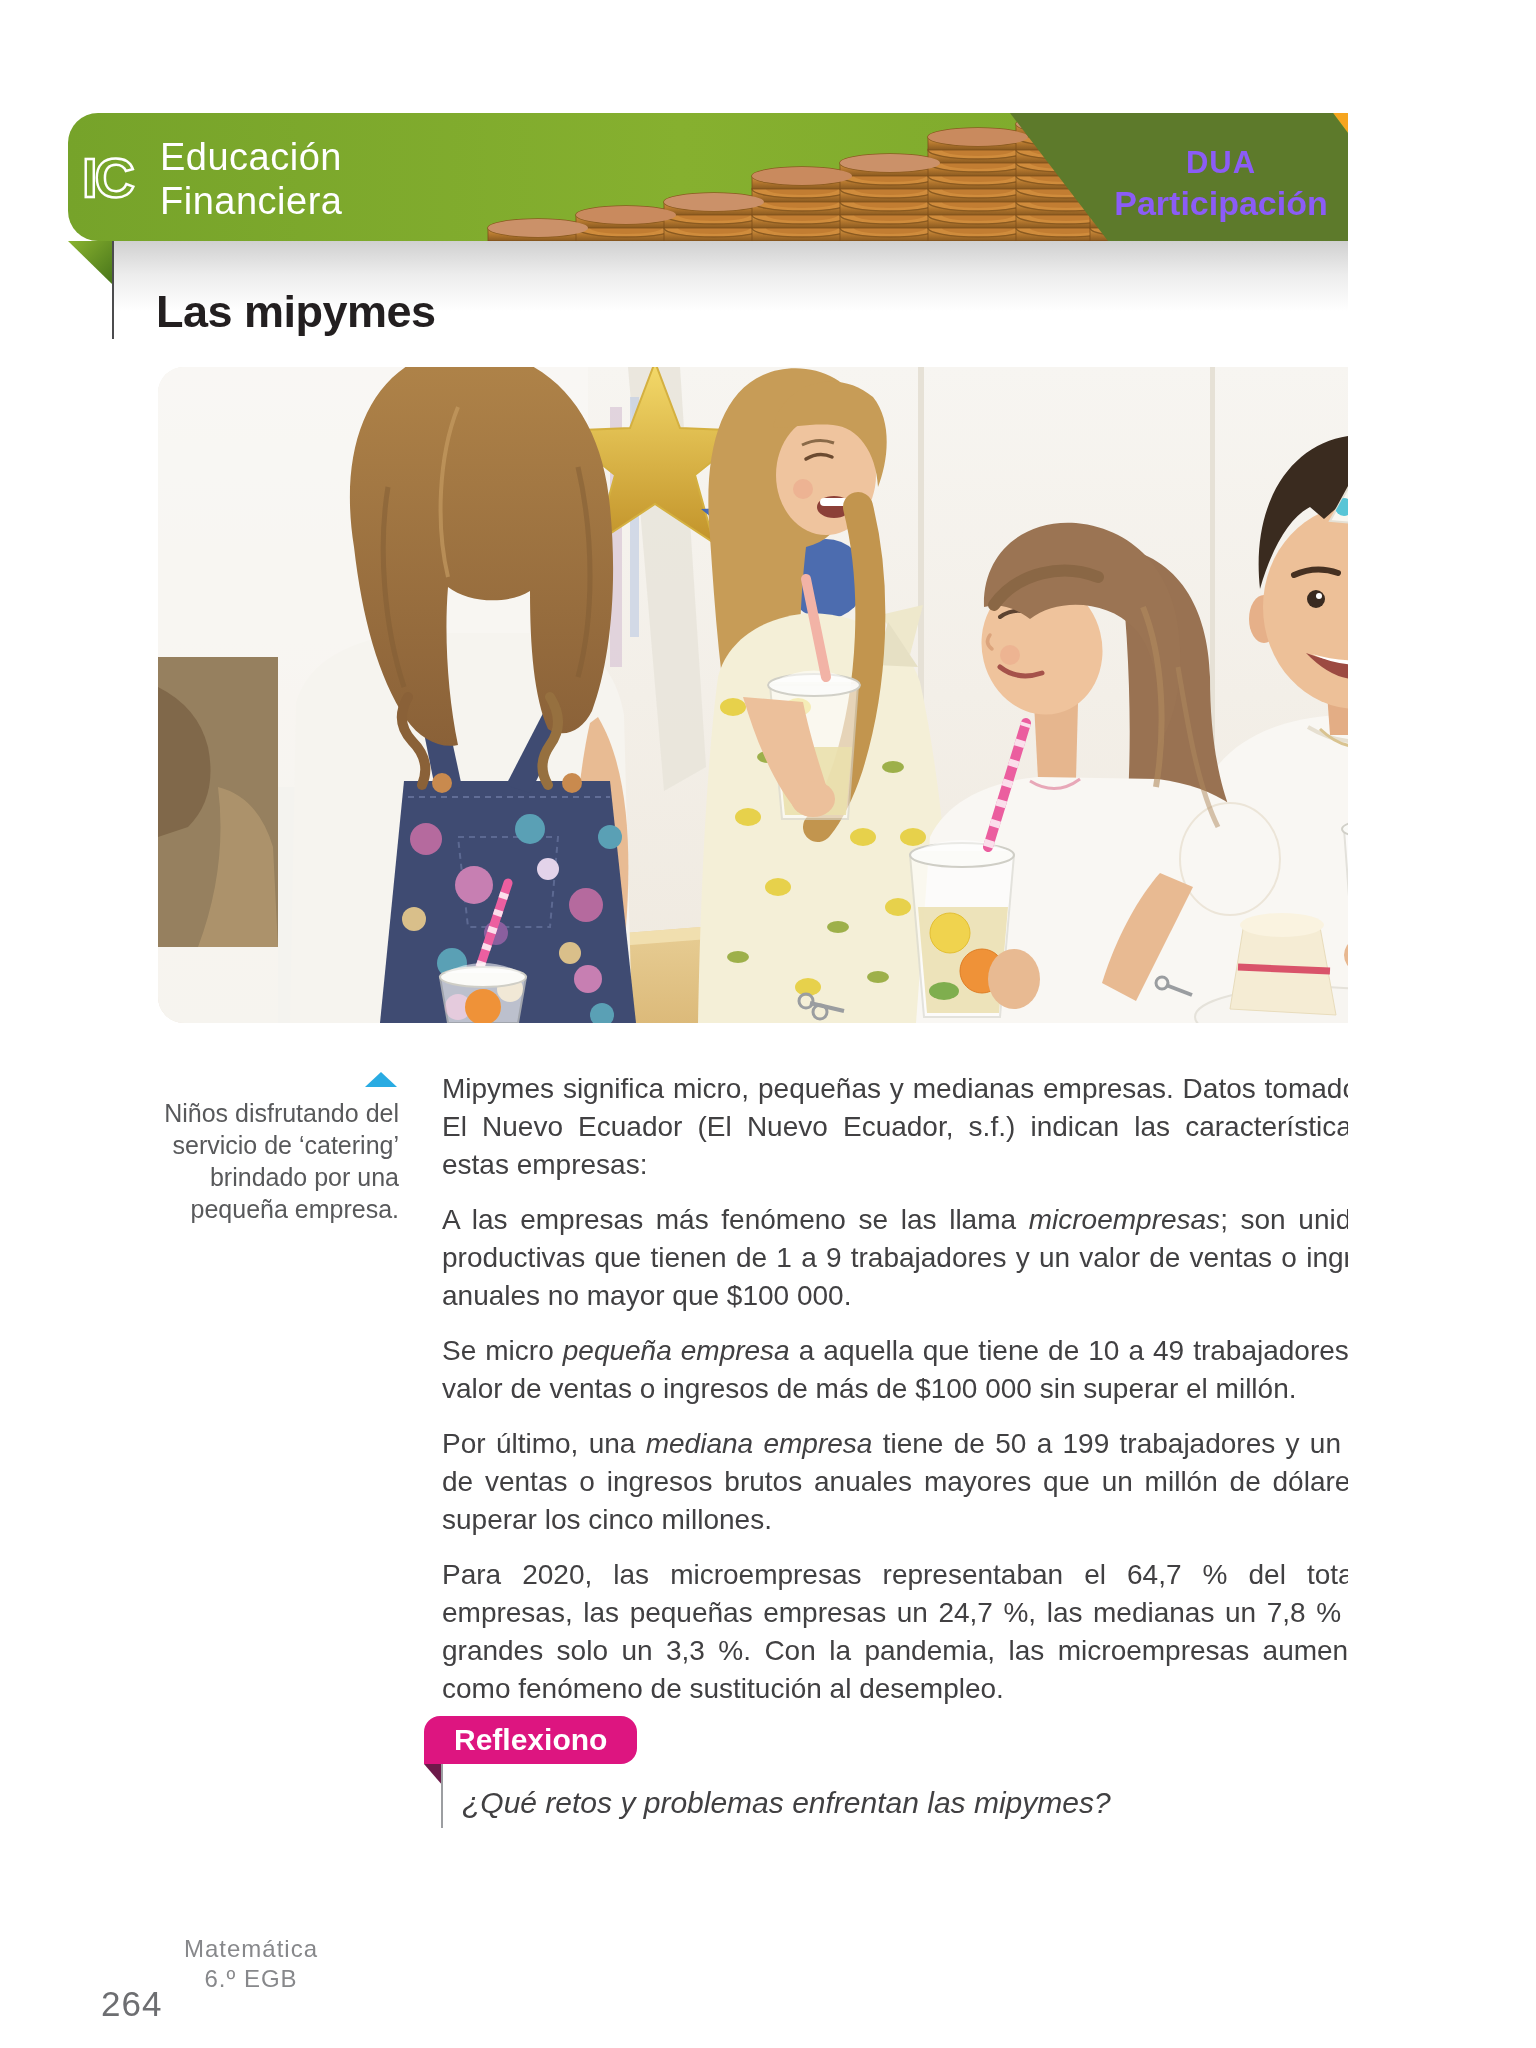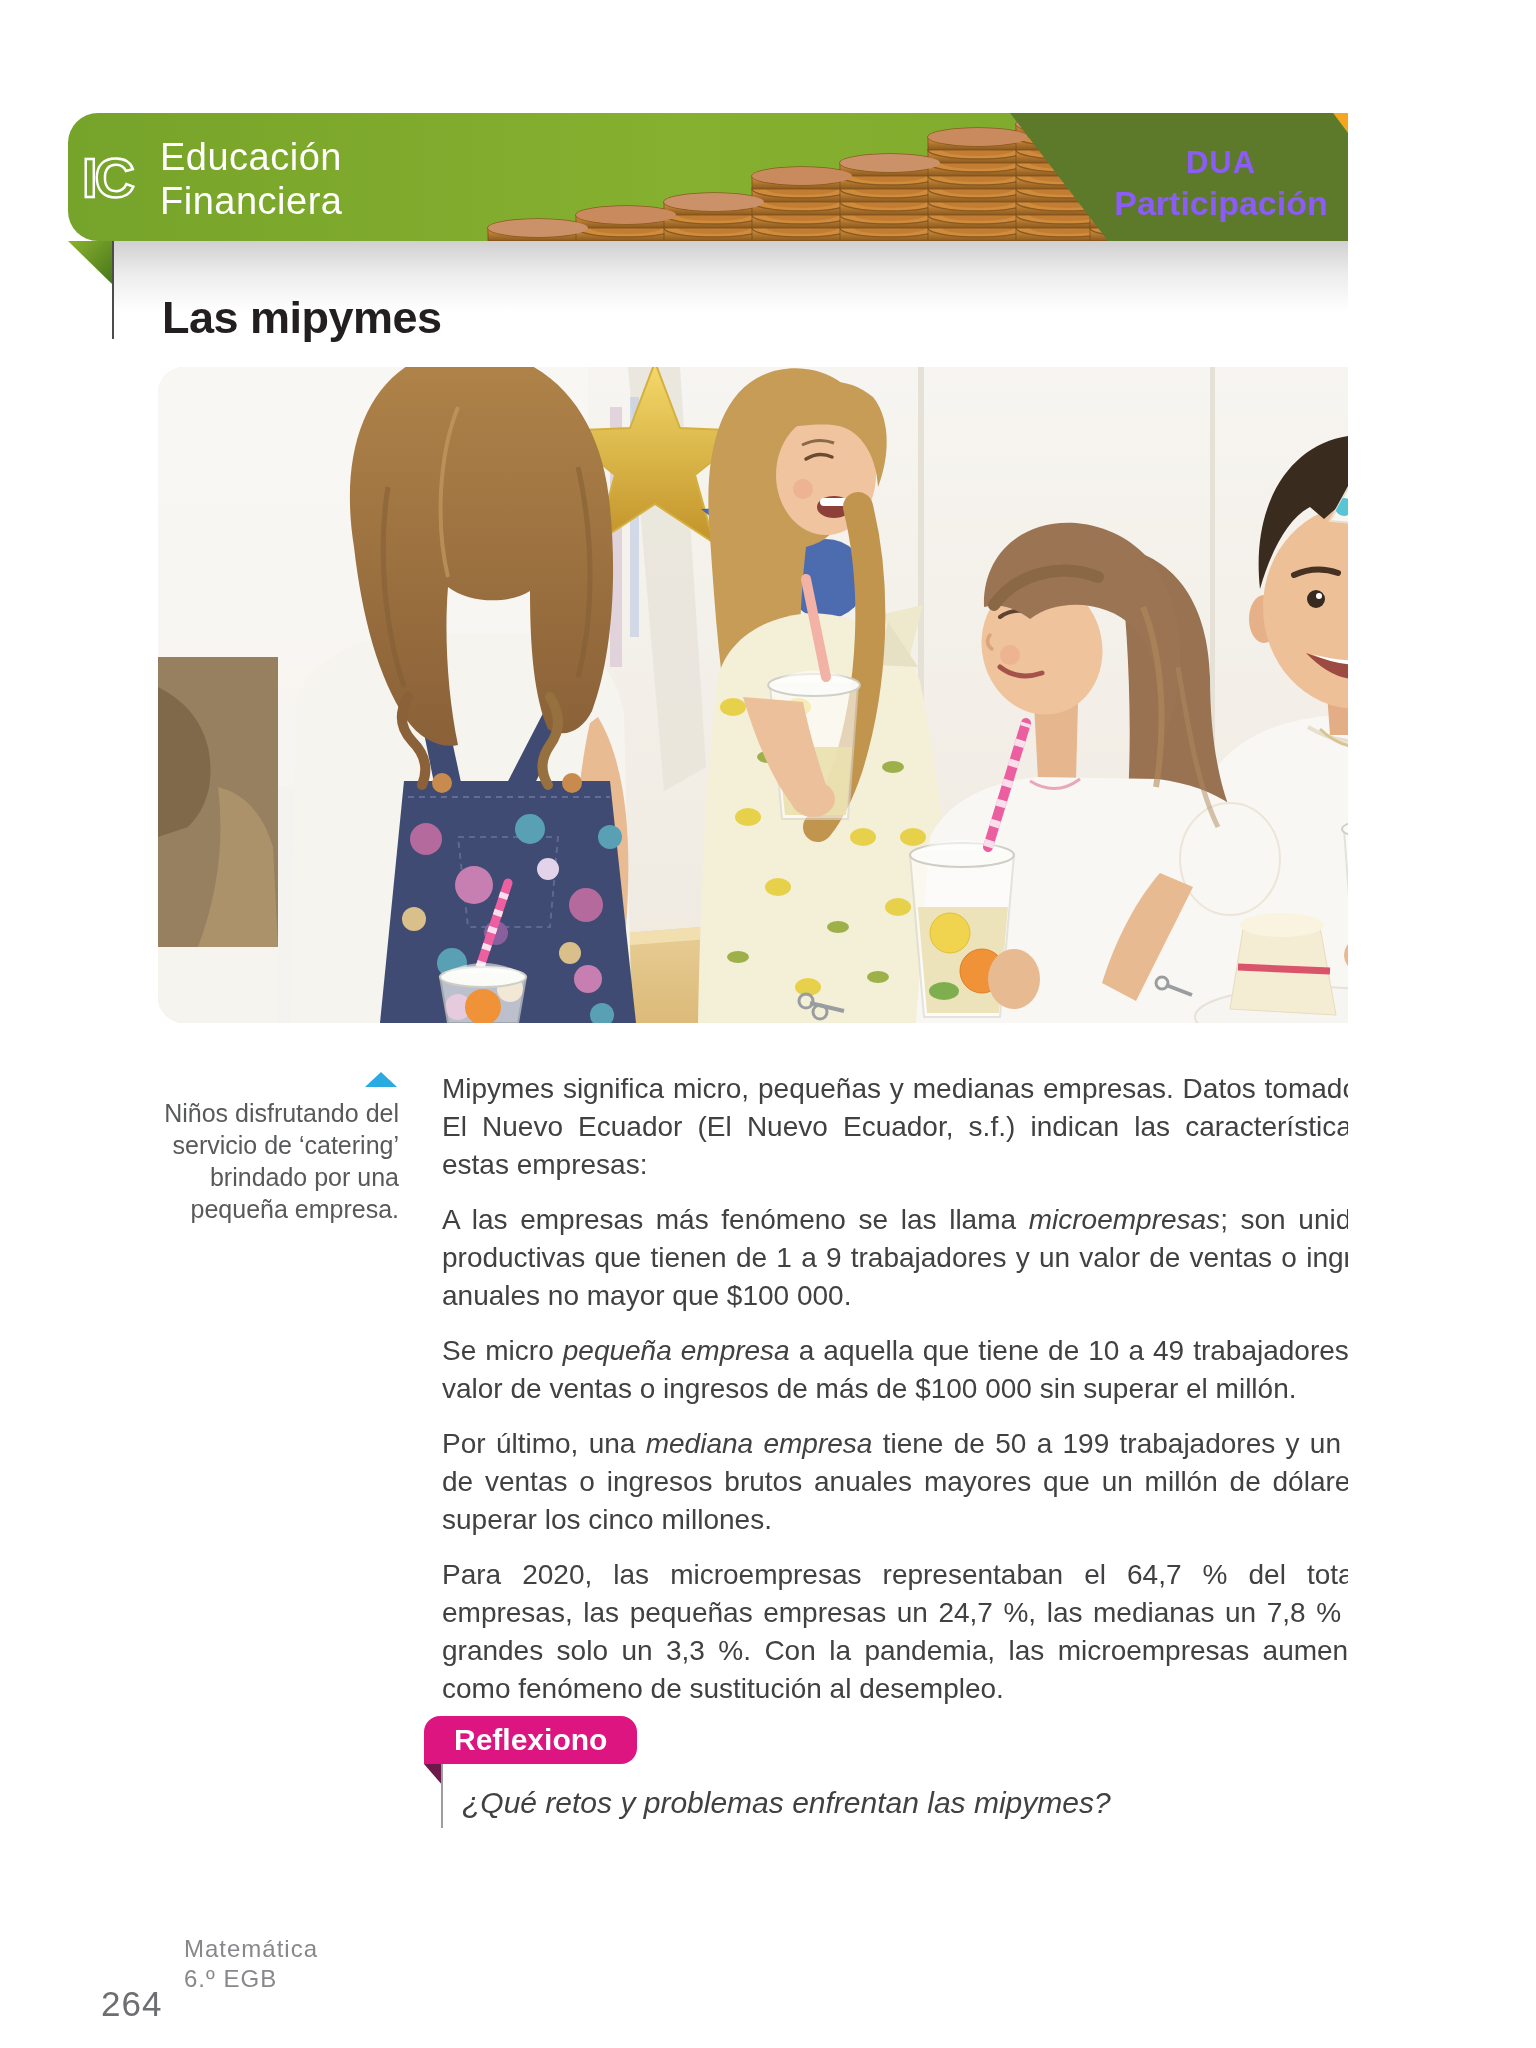--- a/index.html
+++ b/index.html
@@ -23,21 +23,21 @@
   .dua{position:absolute;left:973px;top:32px;width:360px;text-align:center;color:#8b5cf6;}
   .dua-title{font-size:31px;font-weight:700;letter-spacing:1px;}
   .dua-sub{font-size:34px;font-weight:700;margin-top:3px;}
 
   .banner-fold{position:absolute;left:68px;top:241px;width:45px;height:44px;
                background:linear-gradient(135deg,#8ab32f 0%,#4d7a1c 90%);
                clip-path:polygon(0 0,100% 0,100% 100%);}
   .title-strip{position:absolute;left:113px;top:241px;width:1323px;height:97px;
                background:linear-gradient(180deg,#d0d0d0 0%,#ececec 34%,#ffffff 72%);}
   .title-rule{position:absolute;left:112px;top:241px;width:2px;height:98px;background:#4c4c4e;}
-  .page-title{position:absolute;left:146px;top:276px;margin:16px;font-size:45px;font-weight:700;
+  .page-title{position:absolute;left:146px;top:276px;margin:10px;font-size:45px;font-weight:700;
               color:var(--title-color,#231f20);letter-spacing:-0.5px;}
 
   
   .photo{position:absolute;left:158px;top:367px;width:1275px;height:656px;
          border-radius:26px;overflow:hidden;background:#f3f1ec;}
   .photo svg{display:block;width:100%;height:100%;}
   .credit{position:absolute;left:1441px;top:388px;writing-mode:vertical-rl;
           font-size:16px;letter-spacing:0.5px;color:var(--credit-color,#939598);}
 
   
@@ -63,21 +63,21 @@
                clip-path:polygon(0 0,100% 0,100% 100%);}
   .q-rule{position:absolute;left:441px;top:1764px;width:2px;height:64px;
           background:var(--rule-color,#9c9ea1);}
   .question{position:absolute;left:462px;top:1786px;font-style:italic;font-size:30px;
             color:var(--body-color,#414042);}
 
   
   .footer-num{position:absolute;left:101px;top:1984px;font-size:35px;font-weight:400;
               color:var(--footer-number-color,#6d6e71);letter-spacing:1px;}
   .footer-label{position:absolute;left:184px;top:1934px;font-size:24px;line-height:30px;
-                color:var(--footer-label-color,#87888b);letter-spacing:1px;}
+                color:var(--footer-label-color,#87888b);letter-spacing:1px;text-align:center;}
 </style>
 </head>
 <body>
 
 <div class="page">
 
   <header class="banner">
     <svg class="banner-art" viewBox="0 0 1362 128" preserveAspectRatio="none" aria-hidden="true">
       <defs>
         <linearGradient id="gGreen" x1="0" y1="0" x2="1" y2="0">

